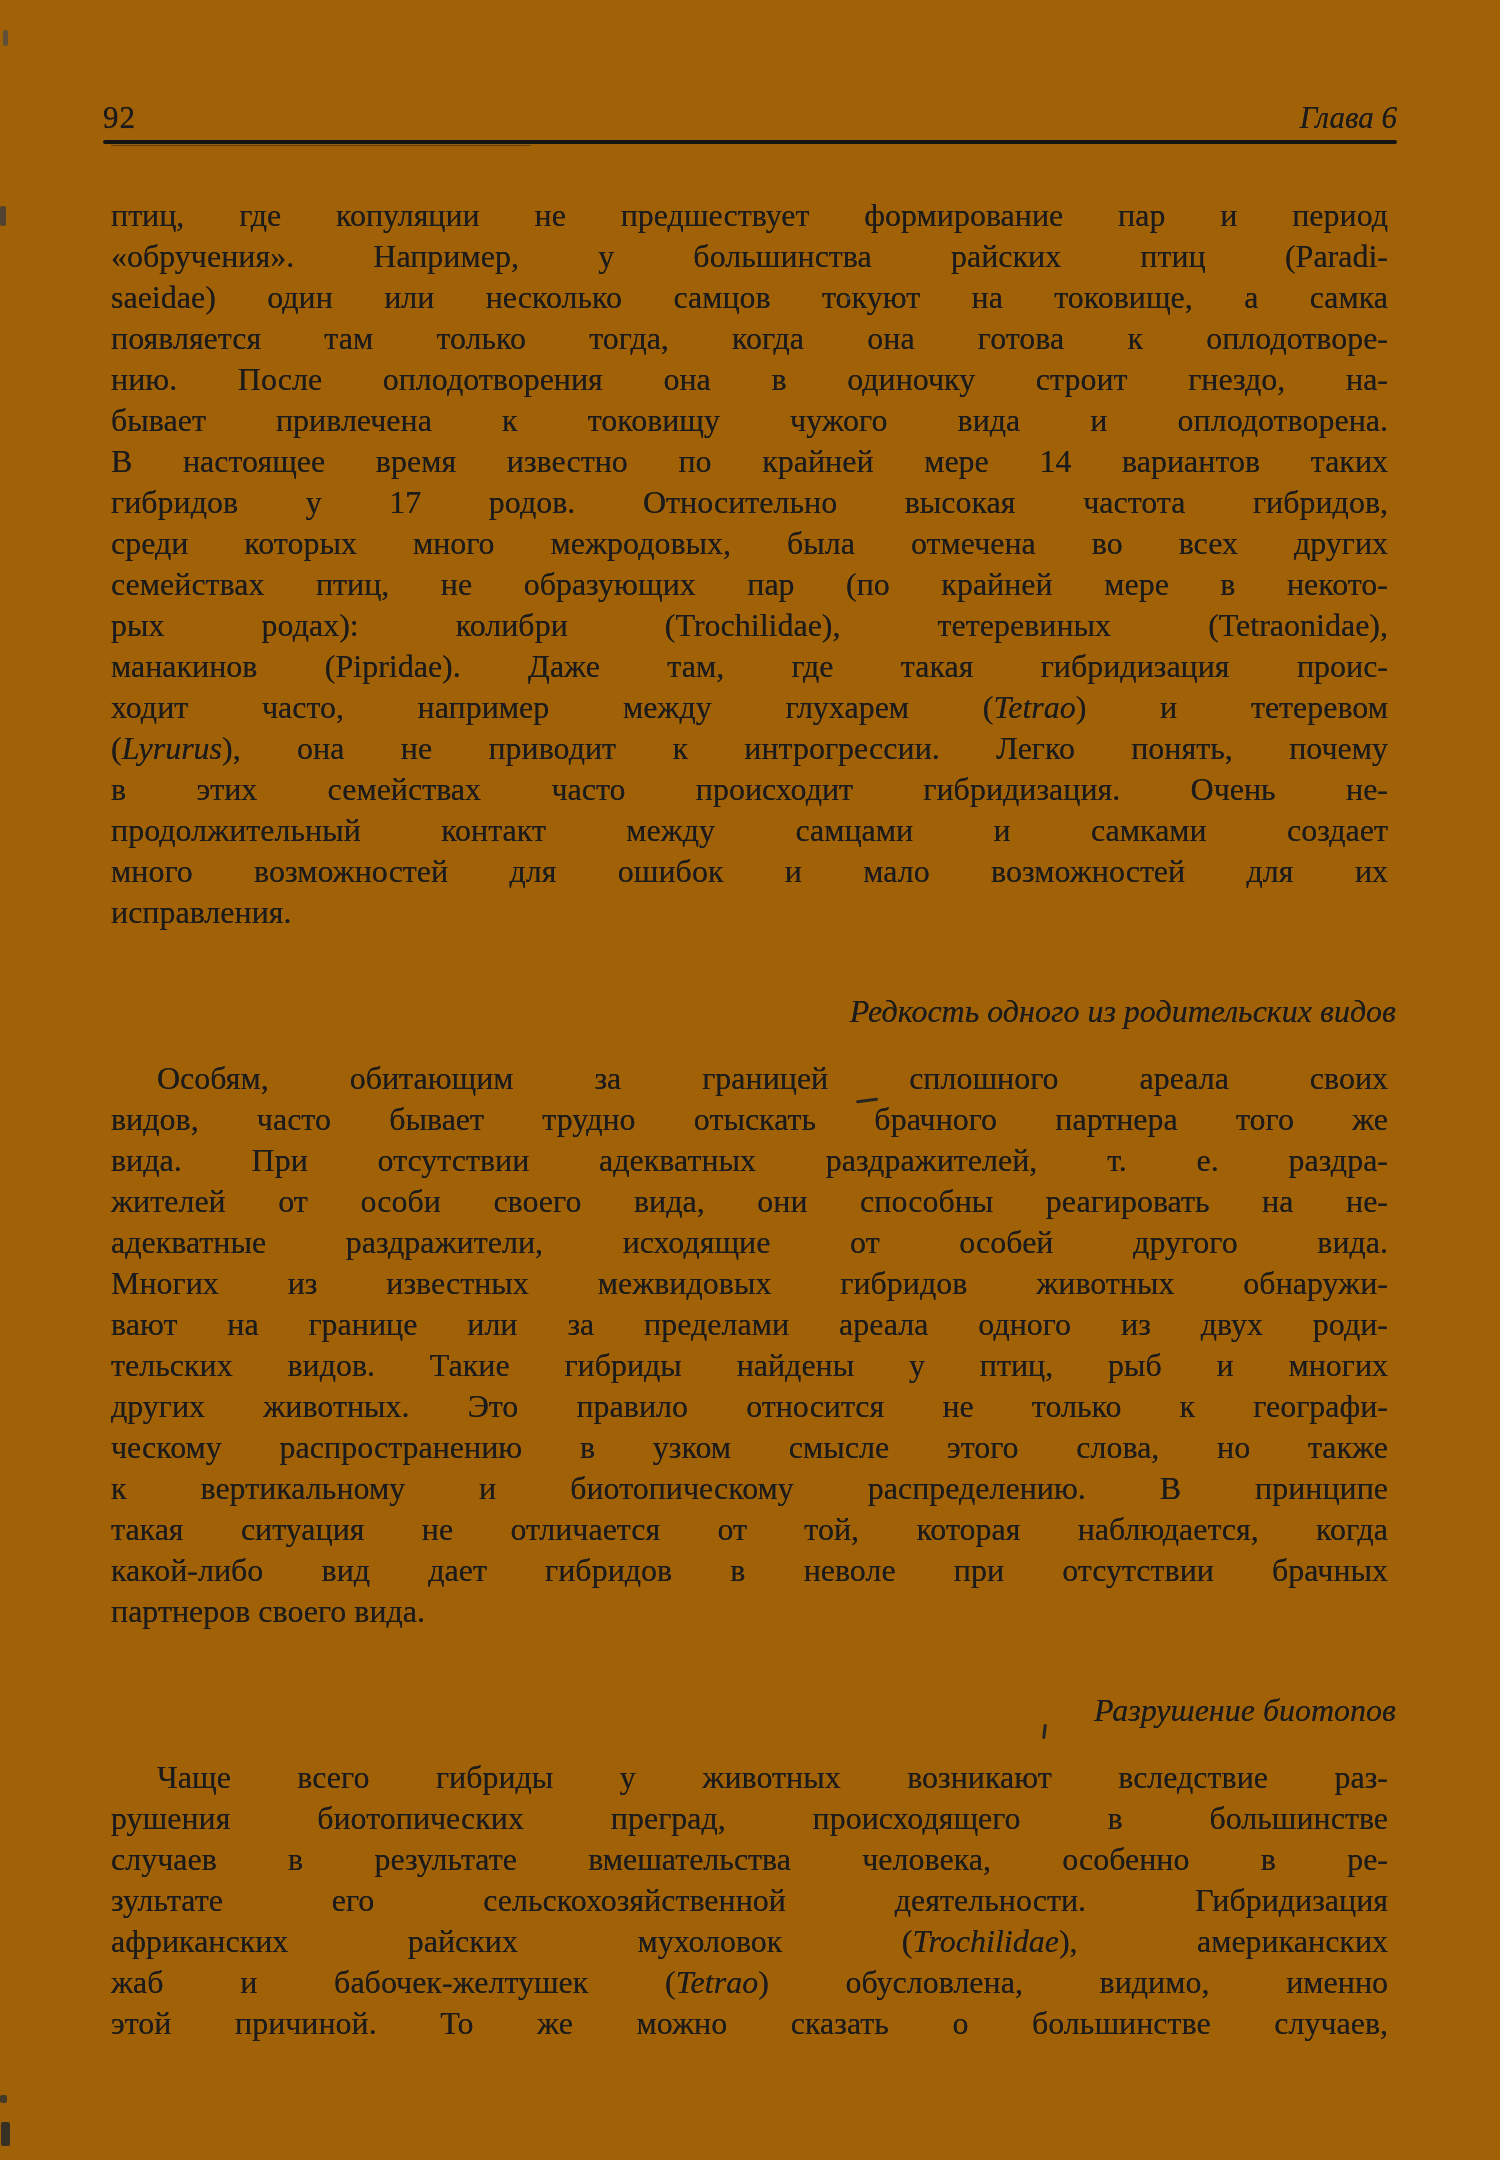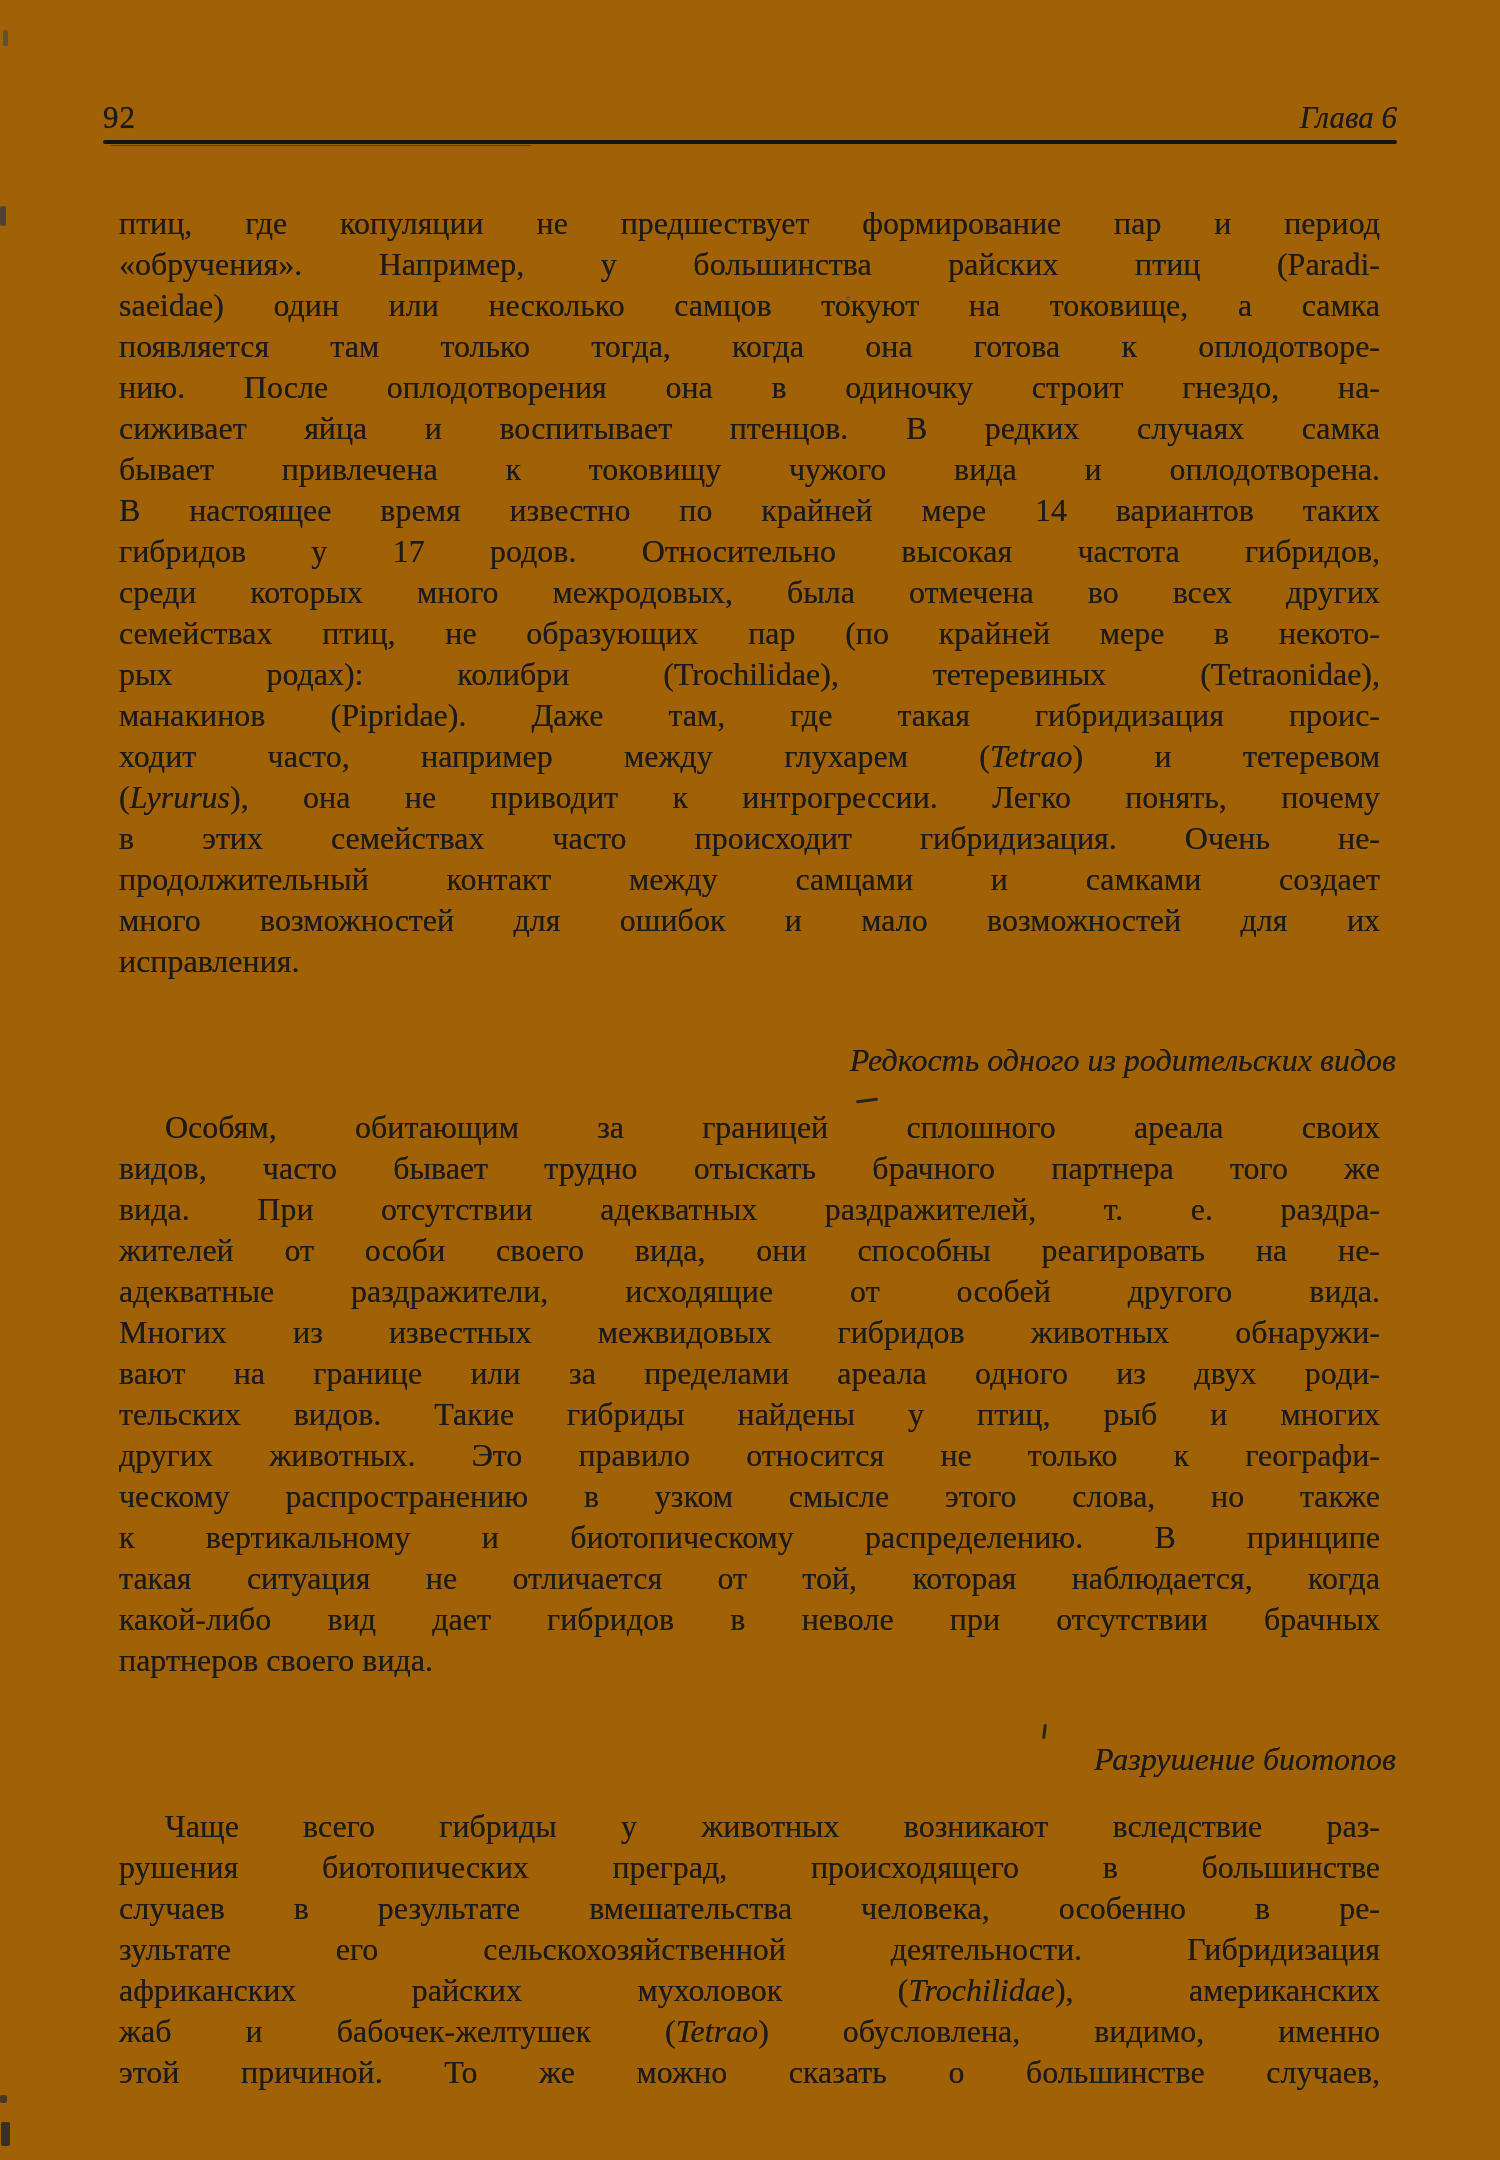--- a/index.html
+++ b/index.html
@@ -31,21 +31,21 @@
   }
   .rule::after{
     content:"";position:absolute;left:8px;top:5px;width:420px;height:1px;
     background:rgba(20,20,20,.45);
   }
   .body-text{
     position:absolute;top:187px;left:103px;width:1293px;
     font-size:32px;line-height:41px;
     text-shadow:0 0 0.6px rgba(15,15,15,.72);
   }
-  .para{margin:16px;}
+  .para{margin:8px;}
   .line{
     text-align:justify;
     text-align-last:justify;
     white-space:normal;
   }
   .line.flush{text-align-last:left;}
   .para.indent .line:first-child{text-indent:46px;}
   .heading{
     margin:58px 0 26px 0;
     text-align:right;
@@ -75,21 +75,20 @@
 
   <div class="rule"></div>
 
   <div class="body-text">
       <div class="para">
         <div class="line">птиц, где копуляции не предшествует формирование пар и период</div>
         <div class="line">«обручения». Например, у большинства райских птиц (Paradi-</div>
         <div class="line">saeidae) один или несколько самцов токуют на токовище, а самка</div>
         <div class="line">появляется там только тогда, когда она готова к оплодотворе-</div>
         <div class="line">нию. После оплодотворения она в одиночку строит гнездо, на-</div>
-        <div class="line">сиживает яйца и воспитывает птенцов. В редких случаях самка</div>
         <div class="line">бывает привлечена к токовищу чужого вида и оплодотворена.</div>
         <div class="line">В настоящее время известно по крайней мере 14 вариантов таких</div>
         <div class="line">гибридов у 17 родов. Относительно высокая частота гибридов,</div>
         <div class="line">среди которых много межродовых, была отмечена во всех других</div>
         <div class="line">семействах птиц, не образующих пар (по крайней мере в некото-</div>
         <div class="line">рых родах): колибри (Trochilidae), тетеревиных (Tetraonidae),</div>
         <div class="line">манакинов (Pipridae). Даже там, где такая гибридизация проис-</div>
         <div class="line">ходит часто, например между глухарем (<em>Tetrao</em>) и тетеревом</div>
         <div class="line">(<em>Lyrurus</em>), она не приводит к интрогрессии. Легко понять, почему</div>
         <div class="line">в этих семействах часто происходит гибридизация. Очень не-</div>

